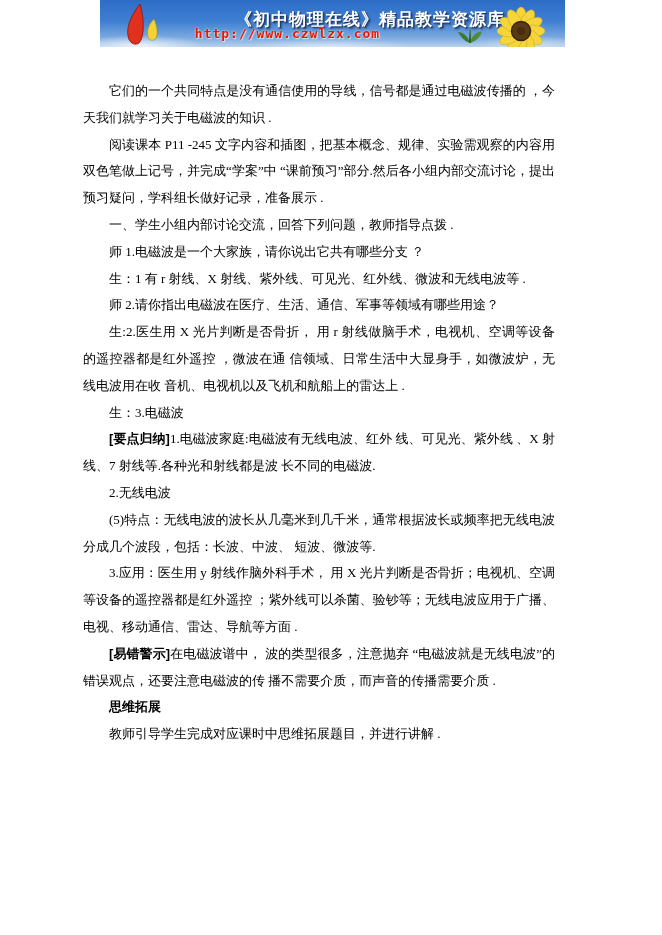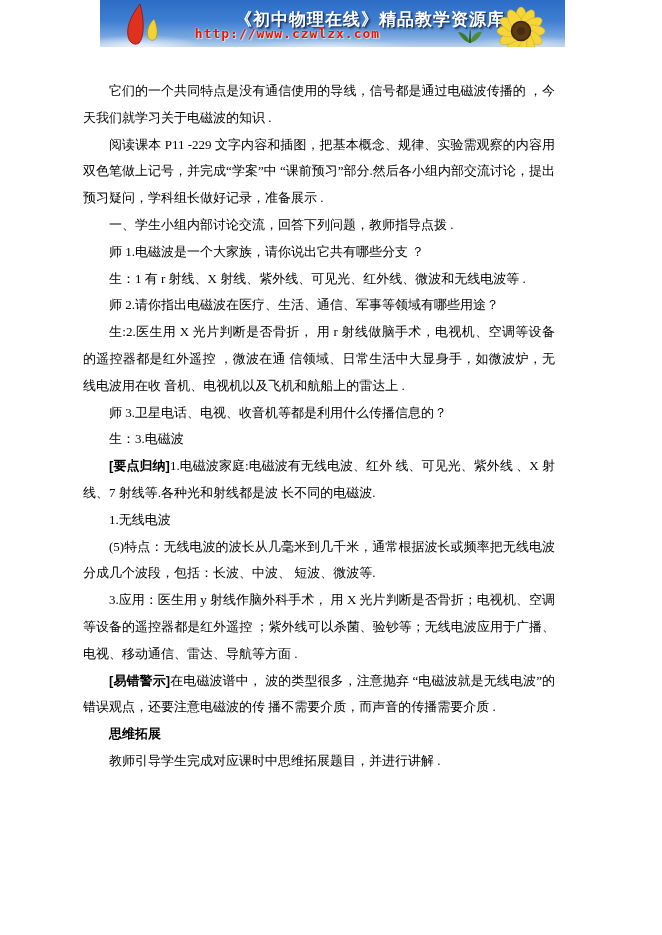--- a/index.html
+++ b/index.html
@@ -142,28 +142,27 @@
         <circle r="9.5" fill="#5a3a14"></circle>
         <circle r="9.5" fill="none" stroke="#3c250c" stroke-width="1.5"></circle>
         <circle r="4" fill="#472c0e"></circle>
       </g>
     </svg>
   </span>
 </div>
 
 <div class="doc">
   <p class="body">它们的一个共同特点是没有通信使用的导线，信号都是通过电磁波传播的 ，今天我们就学习关于电磁波的知识 .</p>
-  <p class="body">阅读课本 P11 -229 文字内容和插图，把基本概念、规律、实验需观察的内容用双色笔做上记号，并完成“学案”中 “课前预习”部分.然后各小组内部交流讨论，提出预习疑问，学科组长做好记录，准备展示 .</p>
+  <p class="body">阅读课本 P11 -245 文字内容和插图，把基本概念、规律、实验需观察的内容用双色笔做上记号，并完成“学案”中 “课前预习”部分.然后各小组内部交流讨论，提出预习疑问，学科组长做好记录，准备展示 .</p>
   <p class="body">一、学生小组内部讨论交流，回答下列问题，教师指导点拨 .</p>
   <p class="body">师 1.电磁波是一个大家族，请你说出它共有哪些分支 ？</p>
   <p class="body">生：1 有 r 射线、X 射线、紫外线、可见光、红外线、微波和无线电波等 .</p>
   <p class="body">师 2.请你指出电磁波在医疗、生活、通信、军事等领域有哪些用途？</p>
   <p class="body">生:2.医生用 X 光片判断是否骨折， 用 r 射线做脑手术，电视机、空调等设备的遥控器都是红外遥控 ，微波在通 信领域、日常生活中大显身手，如微波炉，无线电波用在收 音机、电视机以及飞机和航船上的雷达上 .</p>
-  <p class="body">师 3.卫星电话、电视、收音机等都是利用什么传播信息的？</p>
   <p class="body">生：3.电磁波</p>
   <p class="body"><b class="prefix">[要点归纳]</b><span>1.电磁波家庭:电磁波有无线电波、红外 线、可见光、紫外线 、X 射线、7 射线等.各种光和射线都是波  长不同的电磁波.</span></p>
-  <p class="body">1.无线电波</p>
+  <p class="body">2.无线电波</p>
   <p class="body">(5)特点：无线电波的波长从几毫米到几千米，通常根据波长或频率把无线电波分成几个波段，包括：长波、中波、  短波、微波等.</p>
   <p class="body">3.应用：医生用 y 射线作脑外科手术， 用 X 光片判断是否骨折；电视机、空调等设备的遥控器都是红外遥控 ；紫外线可以杀菌、验钞等；无线电波应用于广播、电视、移动通信、雷达、导航等方面 .</p>
   <p class="body"><b class="prefix">[易错警示]</b><span>在电磁波谱中， 波的类型很多，注意抛弃 “电磁波就是无线电波”的错误观点，还要注意电磁波的传  播不需要介质，而声音的传播需要介质 .</span></p>
   <p class="heading">思维拓展</p>
   <p class="body">教师引导学生完成对应课时中思维拓展题目，并进行讲解 .</p>
 </div>
 
 </body></html>

